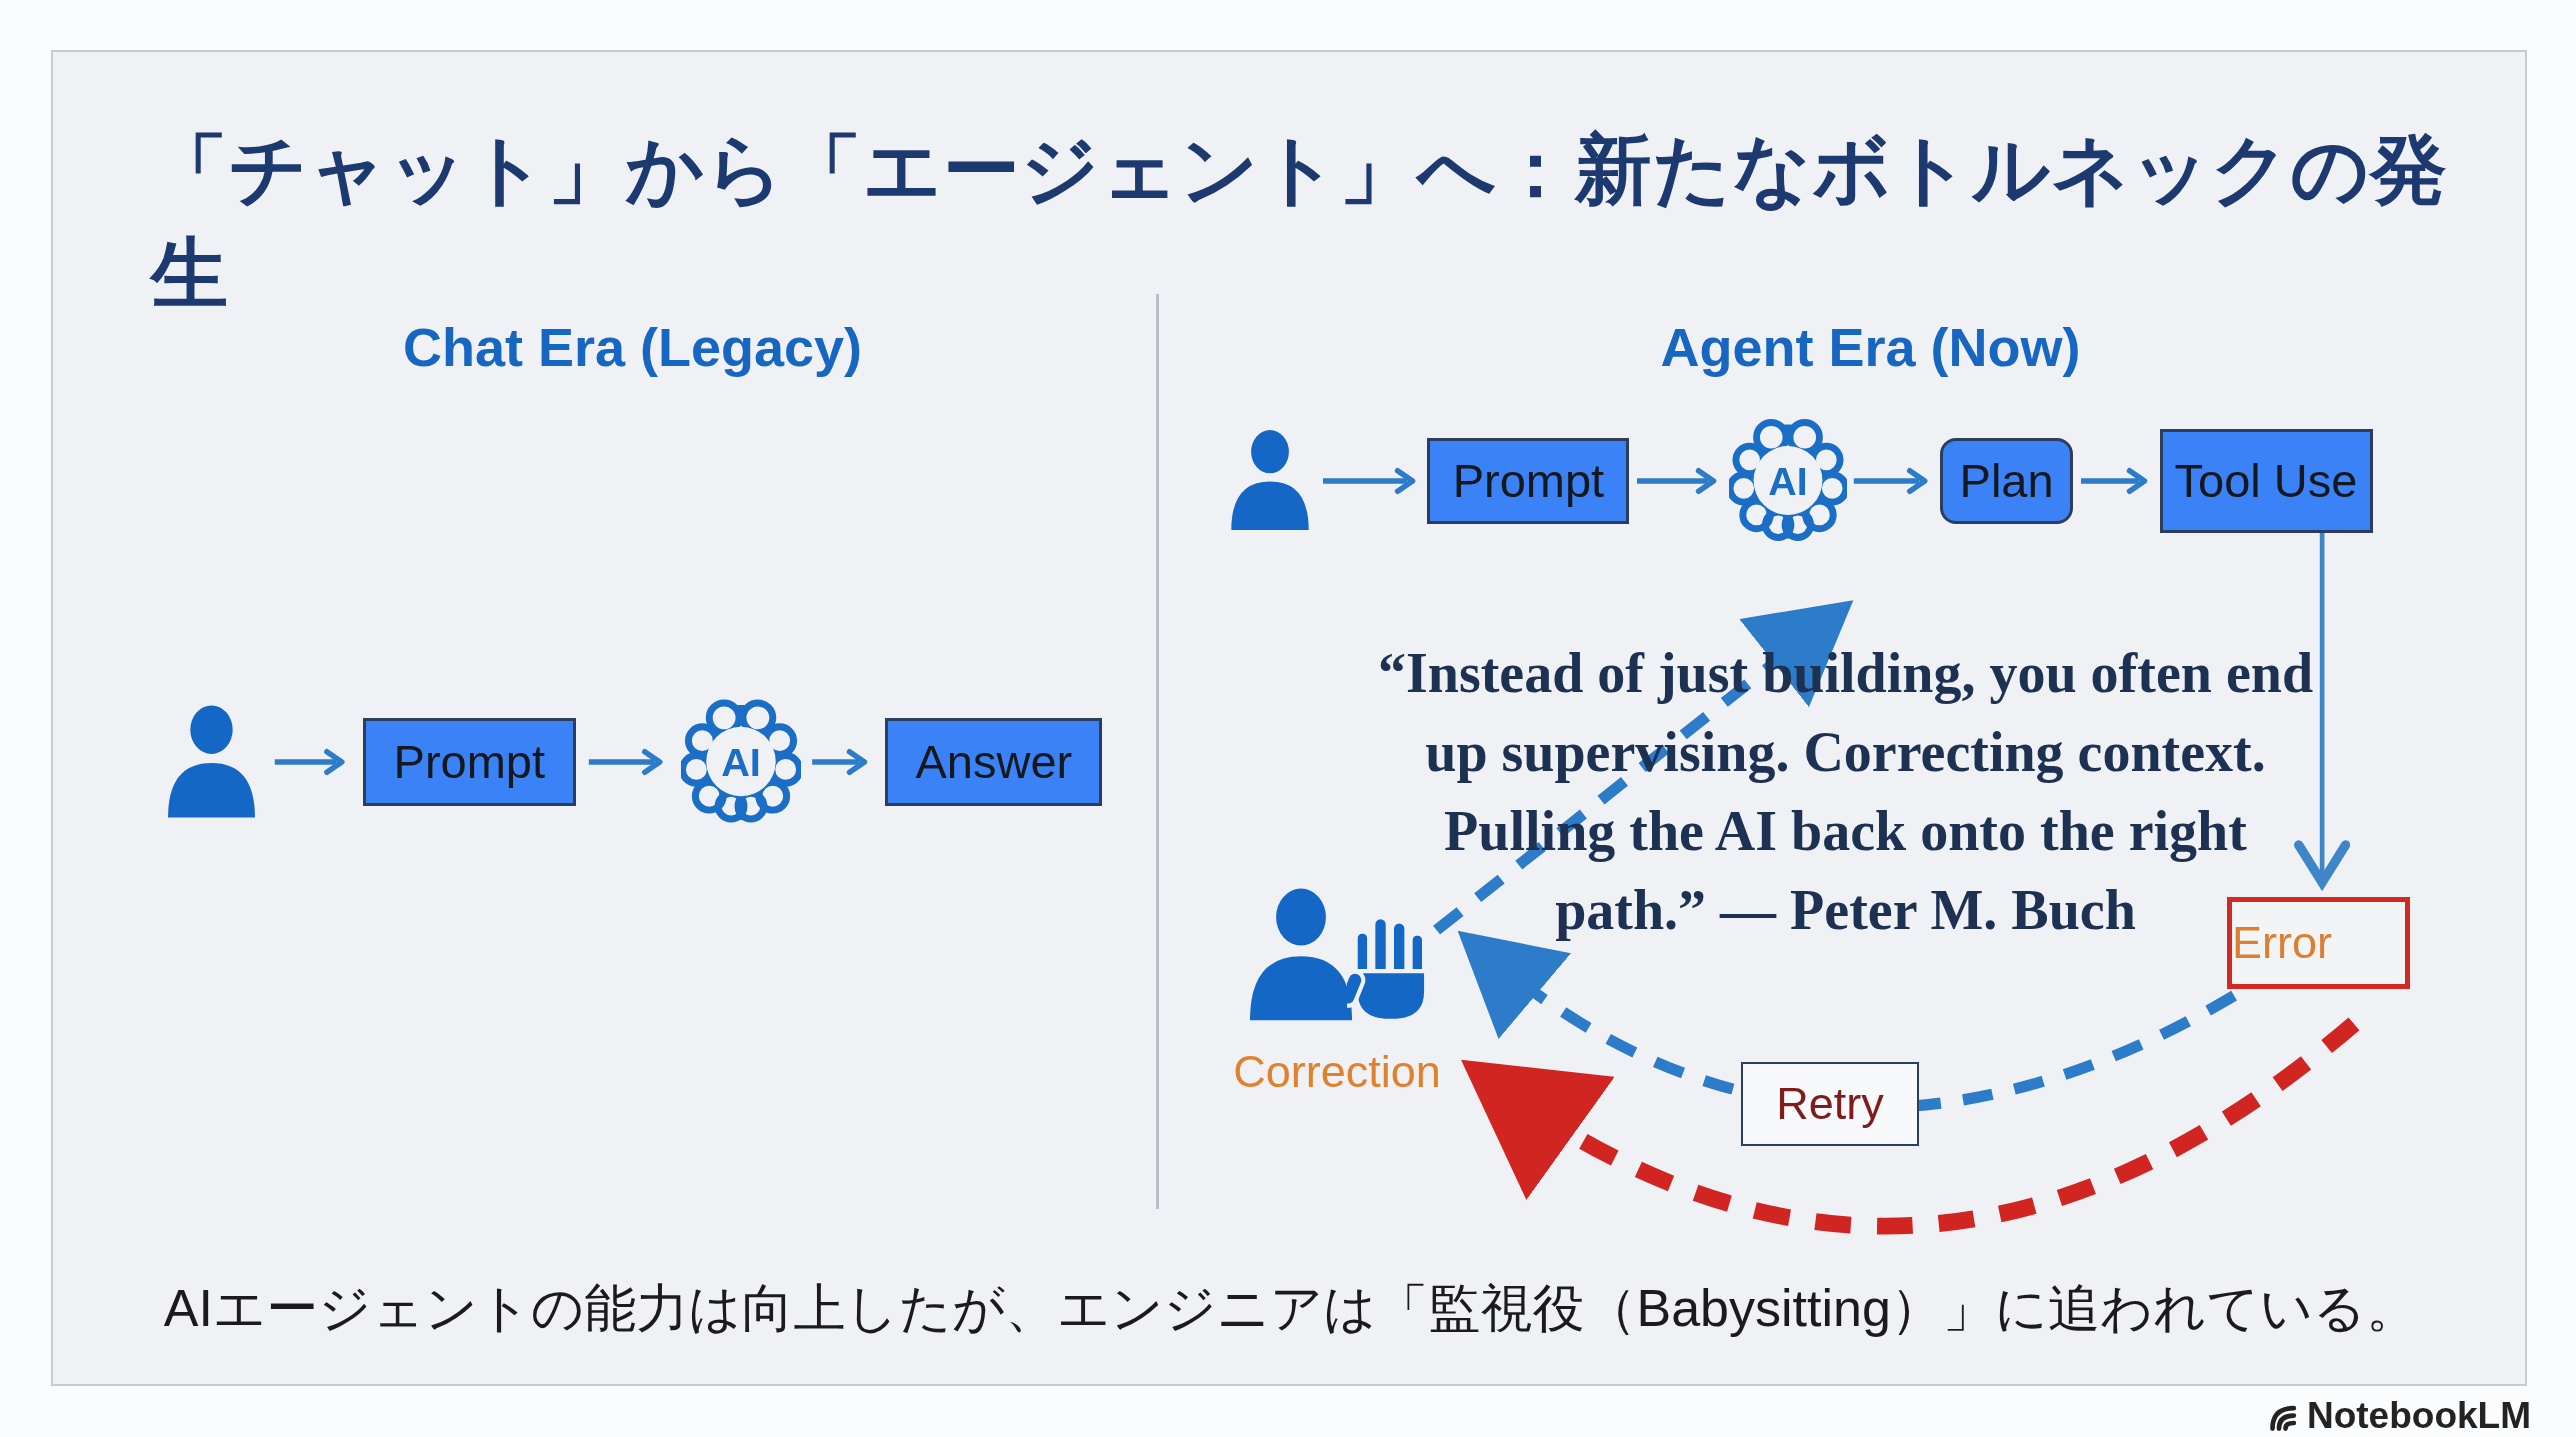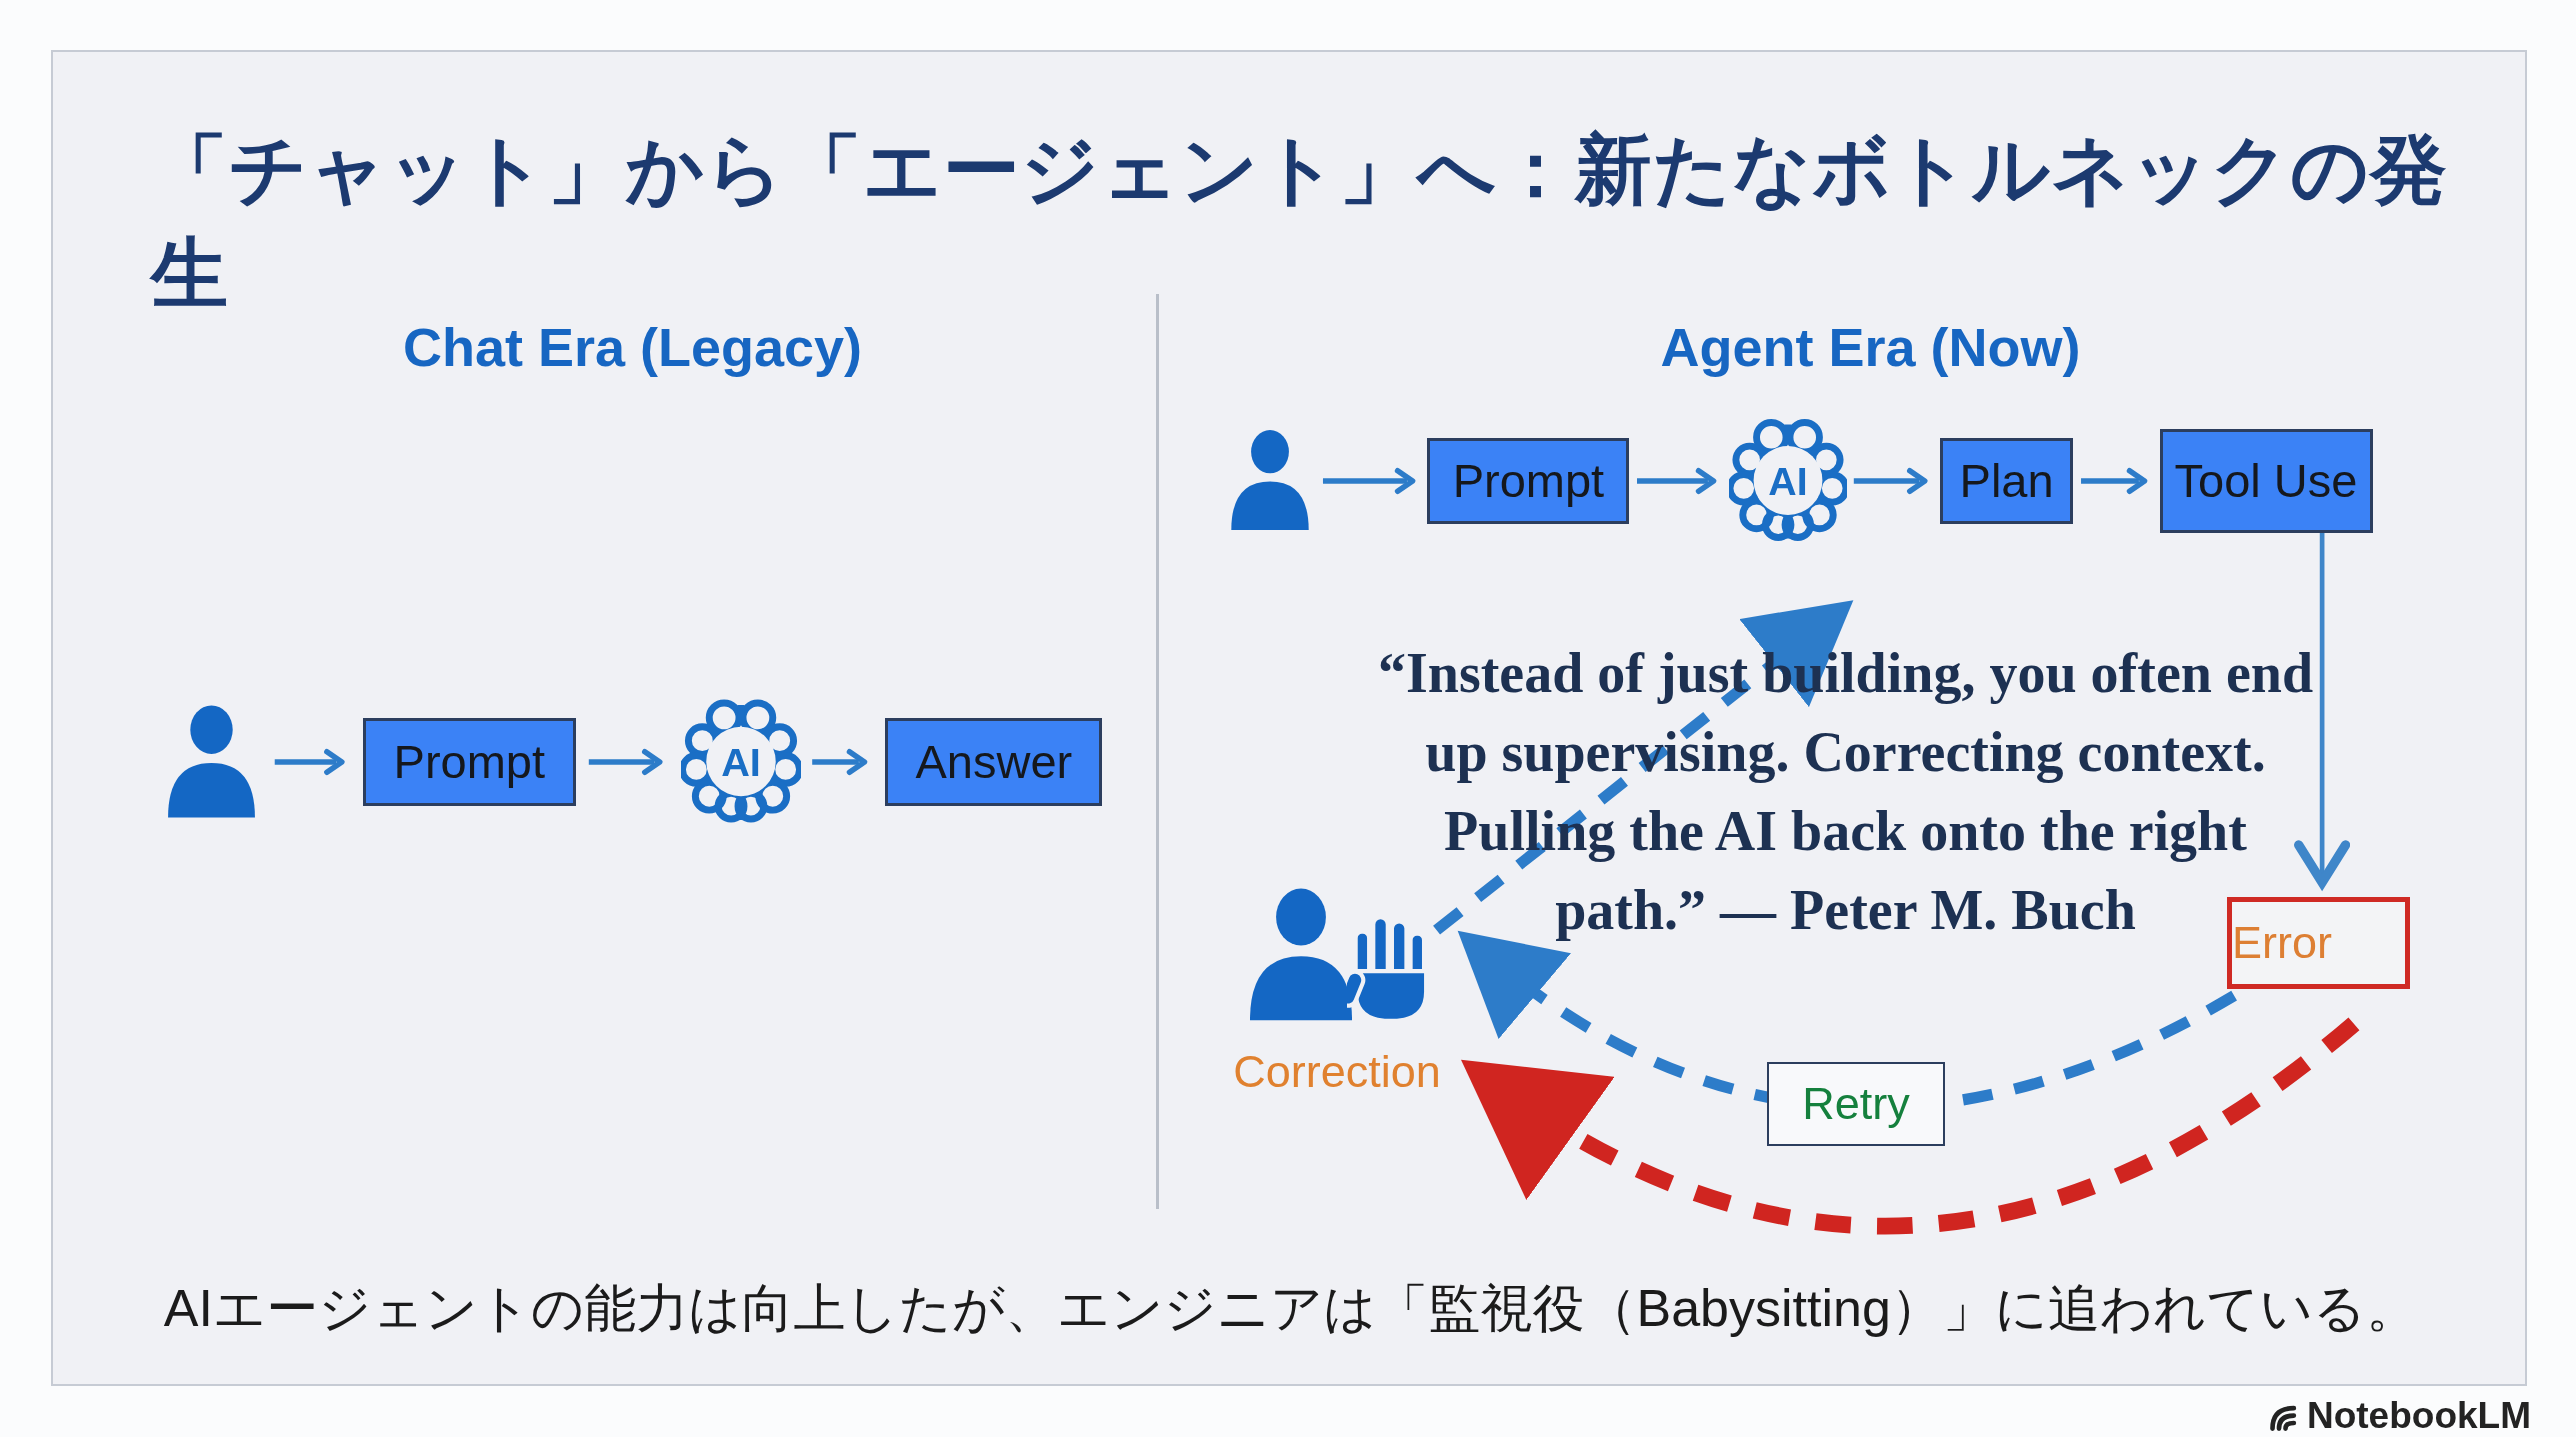--- a/index.html
+++ b/index.html
@@ -46,21 +46,21 @@
   .error-box{
     position:absolute;left:2174px;top:845px;width:183px;height:92px;
     background:#f3f4f6;border:5.6px solid #cf2a24;box-sizing:border-box;
     display:flex;align-items:center;justify-content:flex-start;
     font-size:45px;color:#dd7f33;z-index:3;
   }
   .retry-box{
     position:absolute;left:1688px;top:1010px;width:178px;height:84px;
     background:#f8f9fb;border:2.8px solid #2c3e5e;box-sizing:border-box;
     display:flex;align-items:center;justify-content:center;
-    font-size:45px;color:#15803d;z-index:3;margin-left:26px;
+    font-size:45px;color:#7f1d1d;z-index:3;
   }
   .correction-figure{
     position:absolute;left:1187px;top:833px;width:201px;height:150px;z-index:3;
   }
   .correction-figure .hand{position:absolute;right:0;top:26px;}
   .correction-label{
     position:absolute;left:1134px;top:994px;width:300px;text-align:center;
     font-size:45px;color:#e0812f;z-index:3;
   }
   .footer-text{
@@ -179,21 +179,21 @@
           <circle cx="70" cy="110" r="13"></circle>
       </g>
       <circle cx="60" cy="65" r="35" fill="#f0f1f5"></circle>
       <path d="M60 8 V28 M60 102 V124" stroke="#1a6ec5" stroke-width="7"></path>
       <text x="60" y="80" text-anchor="middle" font-family="Liberation Sans, sans-serif" font-size="40" font-weight="bold" fill="#1a6ec5">AI</text>
     </svg>
     <svg class="h-arrow" width="86" height="28" viewBox="0 0 92 30">
       <path d="M4 15 H74" stroke="#2d7cc9" stroke-width="6" fill="none"></path>
       <path d="M64 4 L80 15 L64 26" stroke="#2d7cc9" stroke-width="6" fill="none" stroke-linecap="round" stroke-linejoin="round"></path>
     </svg>
-    <div class="node" style="width:133px;height:86px;">
+    <div class="node" style="width:133px;height:86px;border-radius:16px;">
       <span>Plan</span>
     </div>
     <svg class="h-arrow" width="79" height="28" viewBox="0 0 84 30">
       <path d="M4 15 H66" stroke="#2d7cc9" stroke-width="6" fill="none"></path>
       <path d="M56 4 L72 15 L56 26" stroke="#2d7cc9" stroke-width="6" fill="none" stroke-linecap="round" stroke-linejoin="round"></path>
     </svg>
     <div class="node" style="width:213px;height:104px;">
       <span>Tool Use</span>
     </div>
   </div>

